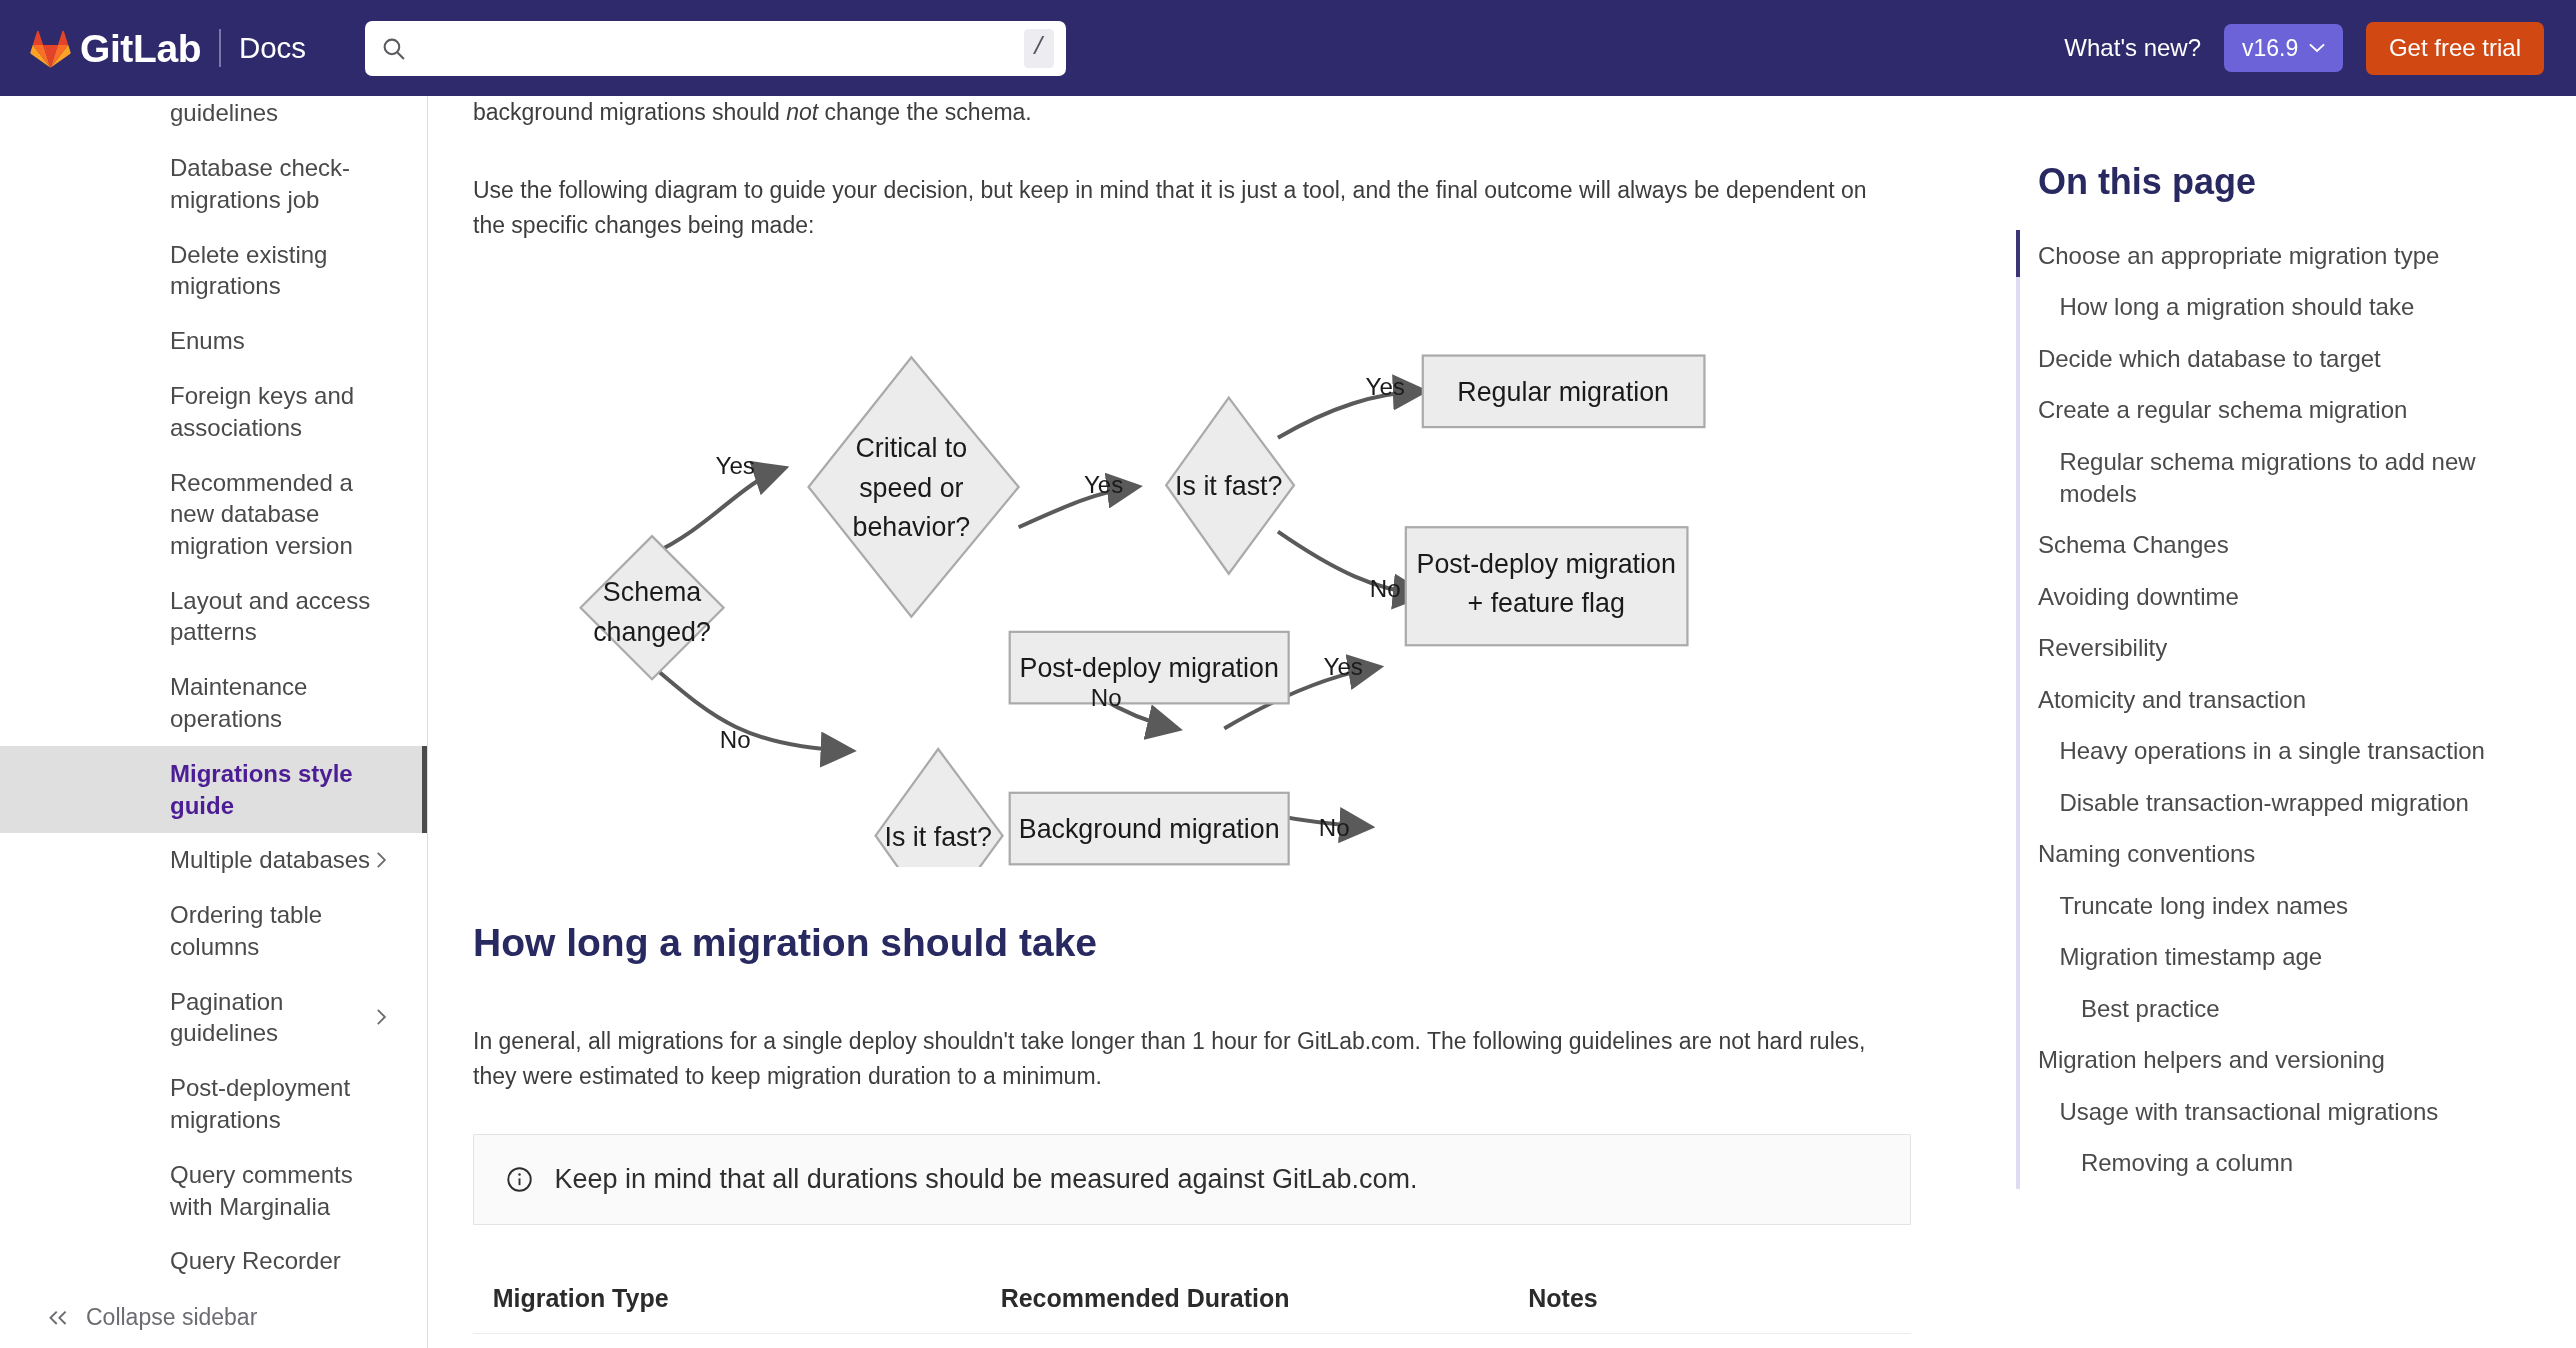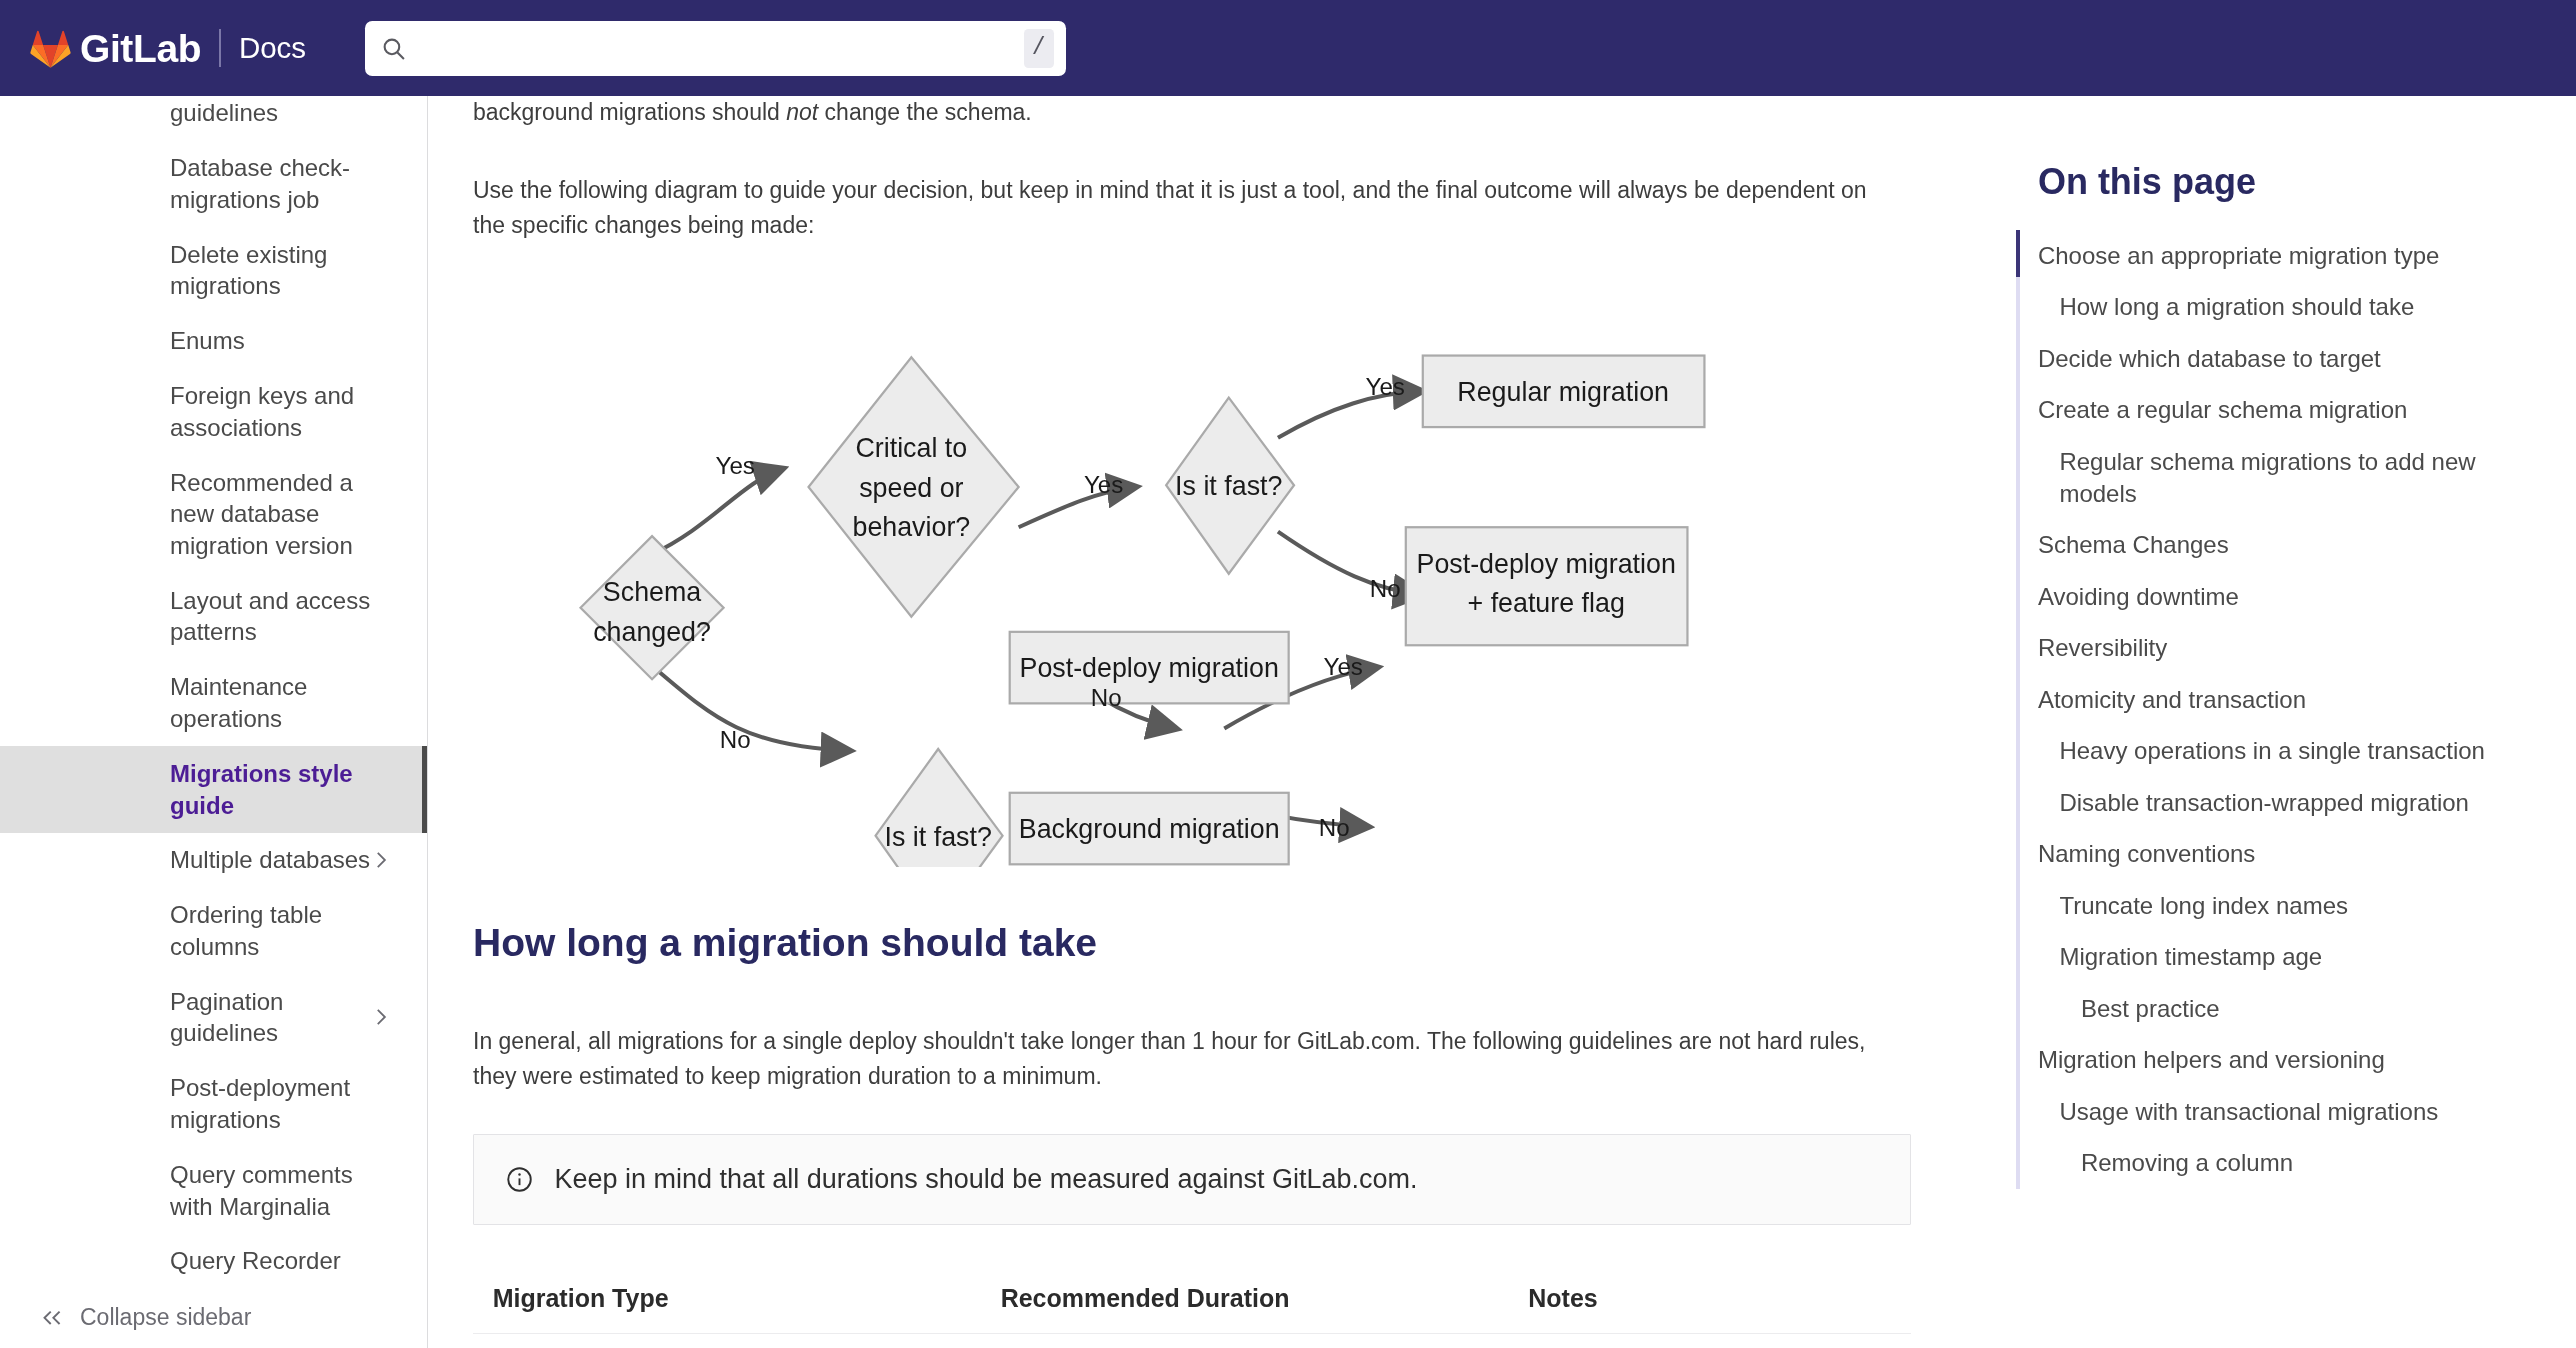--- a/index.html
+++ b/index.html
@@ -70,21 +70,21 @@
   .side-item .label { display: block; max-width: 224px; }
   .side-item.active { background: #dfdfdf; color: #4c1d95; font-weight: 700; }
   .side-item.active::after {
     content: ""; position: absolute; right: 0; top: 0; bottom: 0; width: 6.3px; background: #4b4b4b;
   }
   .side-chev {
     position: absolute; right: 41px; top: 50%; transform: translateY(-50%);
     width: 10.7px; height: 18px;
   }
   .collapse-row {
-    position: absolute; left: 9px; bottom: 18px; width: 428px;
+    position: absolute; left: 15px; bottom: 18px; width: 428px;
     display: flex; align-items: center; padding-left: 32px; gap: 16px;
     color: #6b6b72; font-size: 23px;
   }
   .collapse-icon { width: 23px; height: 19.7px; }
 
   
   .main {
     position: absolute; top: 84px; left: 428px; width: 1574px; height: 1265px;
     overflow: hidden; background: #fff;
   }
@@ -164,20 +164,30 @@
 
   <div class="search-wrap">
     <svg class="search-icon" viewBox="0 0 24 24" fill="none" stroke="#5a5a60" stroke-width="2">
       <circle cx="10.5" cy="10.5" r="7"></circle>
         <line x1="15.8" y1="15.8" x2="22" y2="22"></line>
     </svg>
     <input class="search-input" type="text" value="" placeholder="" style="">
     <span class="search-kbd">/</span>
   </div>
 
+  <div class="header-right">
+    <span class="whats-new">What's new?</span>
+    <span class="version-pill">
+      <span>v16.9</span>
+      <svg class="chev-down" viewBox="0 0 18 11" fill="none" stroke="#fff" stroke-width="2.2">
+        <polyline points="1,1.5 9,9 17,1.5"></polyline>
+      </svg>
+    </span>
+    <span class="trial-btn">Get free trial</span>
+  </div>
 </div>
 
 <nav class="sidebar">
   <div class="sidebar-scroll" id="sidebar-list">
       <div class="side-item">
         <span class="label">Database review guidelines</span>
       </div>
       <div class="side-item">
         <span class="label">Database check-migrations job</span>
       </div>

